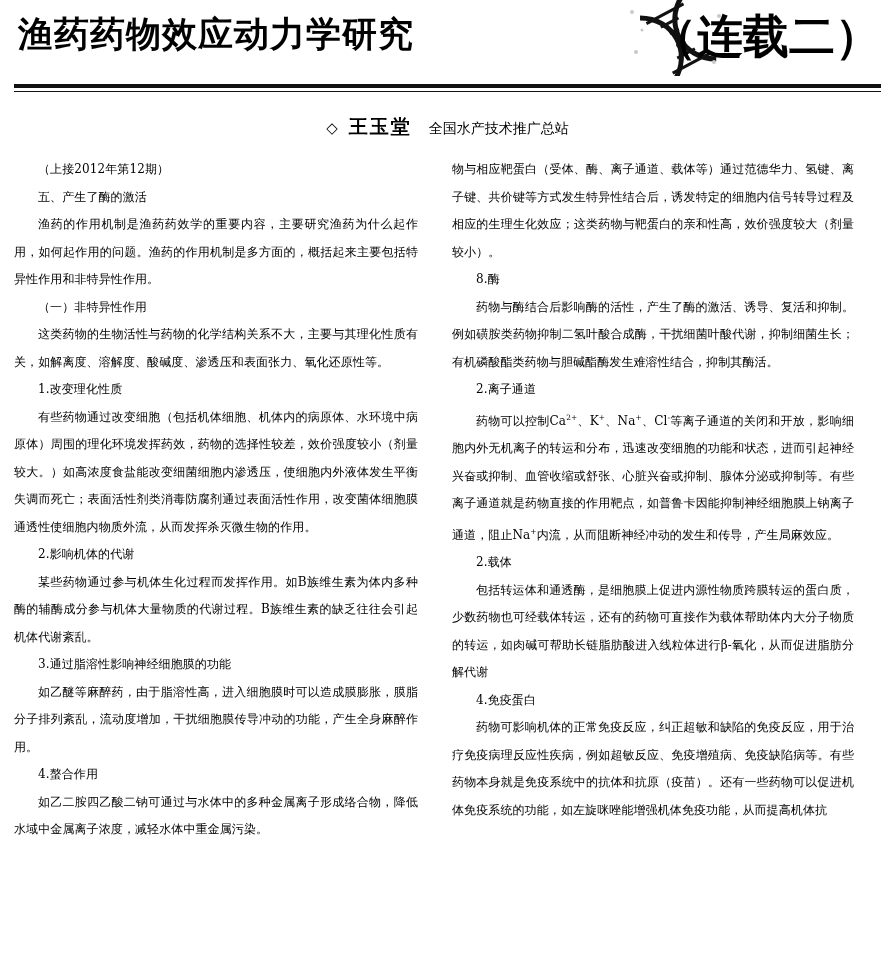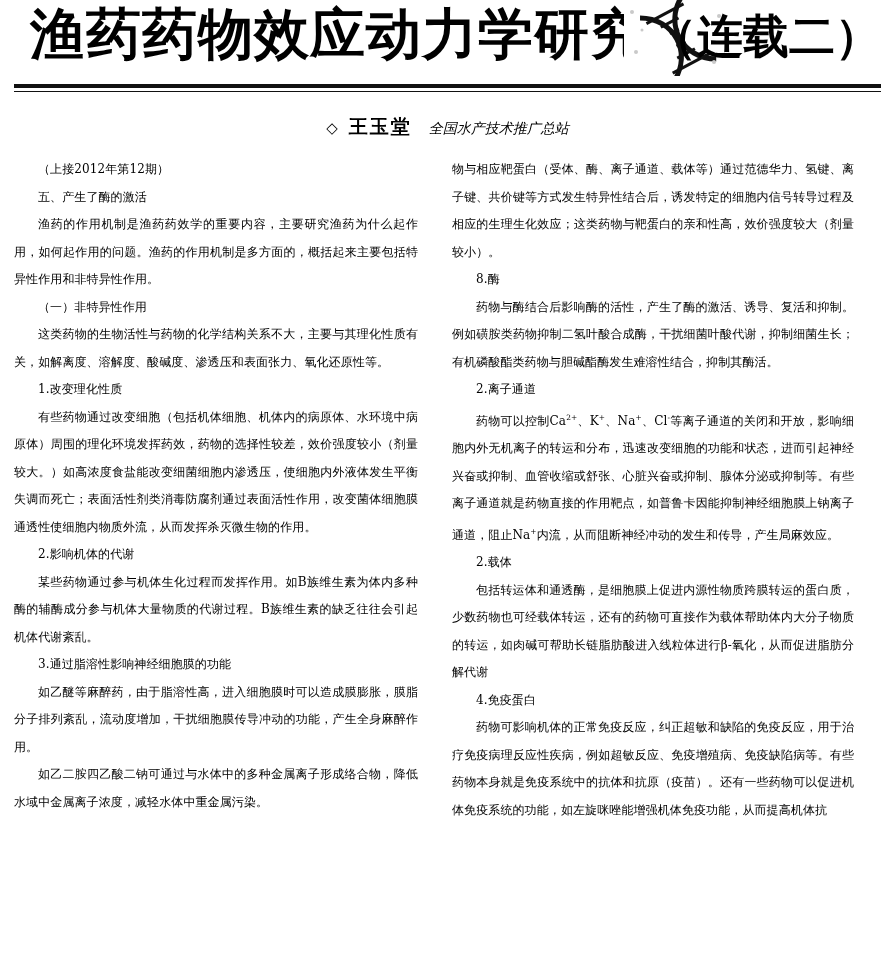--- a/index.html
+++ b/index.html
@@ -26,27 +26,27 @@
   
   .masthead {
     position: relative;
     height: 82px;
     padding-top: 4px;
     box-sizing: border-box;
   }
   .mast-title {
     font-family: "DejaVu Serif", "Liberation Serif", serif;
     font-weight: bold;
-    font-size: 55px;
+    font-size: 35px;
     line-height: 60px;
     letter-spacing: 1px;
     white-space: nowrap;
     display: inline-block;
     vertical-align: top;
-    margin-left: 16px;
+    margin-left: 4px;
     text-align: center;
   }
   .mast-suffix {
     font-family: "DejaVu Serif", "Liberation Serif", serif;
     font-weight: bold;
     font-size: 46px;
     line-height: 60px;
     white-space: nowrap;
     position: absolute;
     right: 0px;
@@ -88,21 +88,20 @@
     margin-right: 6px;
   }
   .byline .author {
     font-size: 19px;
     font-weight: bold;
     letter-spacing: 2px;
   }
   .byline .affil {
     font-size: 14px;
     margin-left: 12px;
-    font-style: italic;
   }
 
   
   .columns {
     margin-top: 16px;
     display: flex;
     gap: 0px;
     position: relative;
   }
   .col {
@@ -179,20 +178,21 @@
         <p class="para indent">五、产生了酶的激活</p>
         <p class="para indent">渔药的作用机制是渔药药效学的重要内容，主要研究渔药为什么起作用，如何起作用的问题。渔药的作用机制是多方面的，概括起来主要包括特异性作用和非特异性作用。</p>
         <p class="para indent">（一）非特异性作用</p>
         <p class="para indent">这类药物的生物活性与药物的化学结构关系不大，主要与其理化性质有关，如解离度、溶解度、酸碱度、渗透压和表面张力、氧化还原性等。</p>
         <p class="para indent">1.改变理化性质</p>
         <p class="para indent">有些药物通过改变细胞（包括机体细胞、机体内的病原体、水环境中病原体）周围的理化环境发挥药效，药物的选择性较差，效价强度较小（剂量较大。）如高浓度食盐能改变细菌细胞内渗透压，使细胞内外液体发生平衡失调而死亡；表面活性剂类消毒防腐剂通过表面活性作用，改变菌体细胞膜通透性使细胞内物质外流，从而发挥杀灭微生物的作用。</p>
         <p class="para indent">2.影响机体的代谢</p>
         <p class="para indent">某些药物通过参与机体生化过程而发挥作用。如B族维生素为体内多种酶的辅酶成分参与机体大量物质的代谢过程。B族维生素的缺乏往往会引起机体代谢紊乱。</p>
         <p class="para indent">3.通过脂溶性影响神经细胞膜的功能</p>
         <p class="para indent">如乙醚等麻醉药，由于脂溶性高，进入细胞膜时可以造成膜膨胀，膜脂分子排列紊乱，流动度增加，干扰细胞膜传导冲动的功能，产生全身麻醉作用。</p>
+        <p class="para indent">4.螯合作用</p>
         <p class="para indent">如乙二胺四乙酸二钠可通过与水体中的多种金属离子形成络合物，降低水域中金属离子浓度，减轻水体中重金属污染。</p>
       </div>
 
     <div class="col col-right" id="col-right">
         <p class="para">物与相应靶蛋白（受体、酶、离子通道、载体等）通过范德华力、氢键、离子键、共价键等方式发生特异性结合后，诱发特定的细胞内信号转导过程及相应的生理生化效应；这类药物与靶蛋白的亲和性高，效价强度较大（剂量较小）。</p>
         <p class="para indent">8.酶</p>
         <p class="para indent">药物与酶结合后影响酶的活性，产生了酶的激活、诱导、复活和抑制。例如磺胺类药物抑制二氢叶酸合成酶，干扰细菌叶酸代谢，抑制细菌生长；有机磷酸酯类药物与胆碱酯酶发生难溶性结合，抑制其酶活。</p>
         <p class="para indent">2.离子通道</p>
         <p class="para indent">药物可以控制Ca<sup>2+</sup>、K<sup>+</sup>、Na<sup>+</sup>、Cl<sup>-</sup>等离子通道的关闭和开放，影响细胞内外无机离子的转运和分布，迅速改变细胞的功能和状态，进而引起神经兴奋或抑制、血管收缩或舒张、心脏兴奋或抑制、腺体分泌或抑制等。有些离子通道就是药物直接的作用靶点，如普鲁卡因能抑制神经细胞膜上钠离子通道，阻止Na<sup>+</sup>内流，从而阻断神经冲动的发生和传导，产生局麻效应。</p>
         <p class="para indent">2.载体</p>

